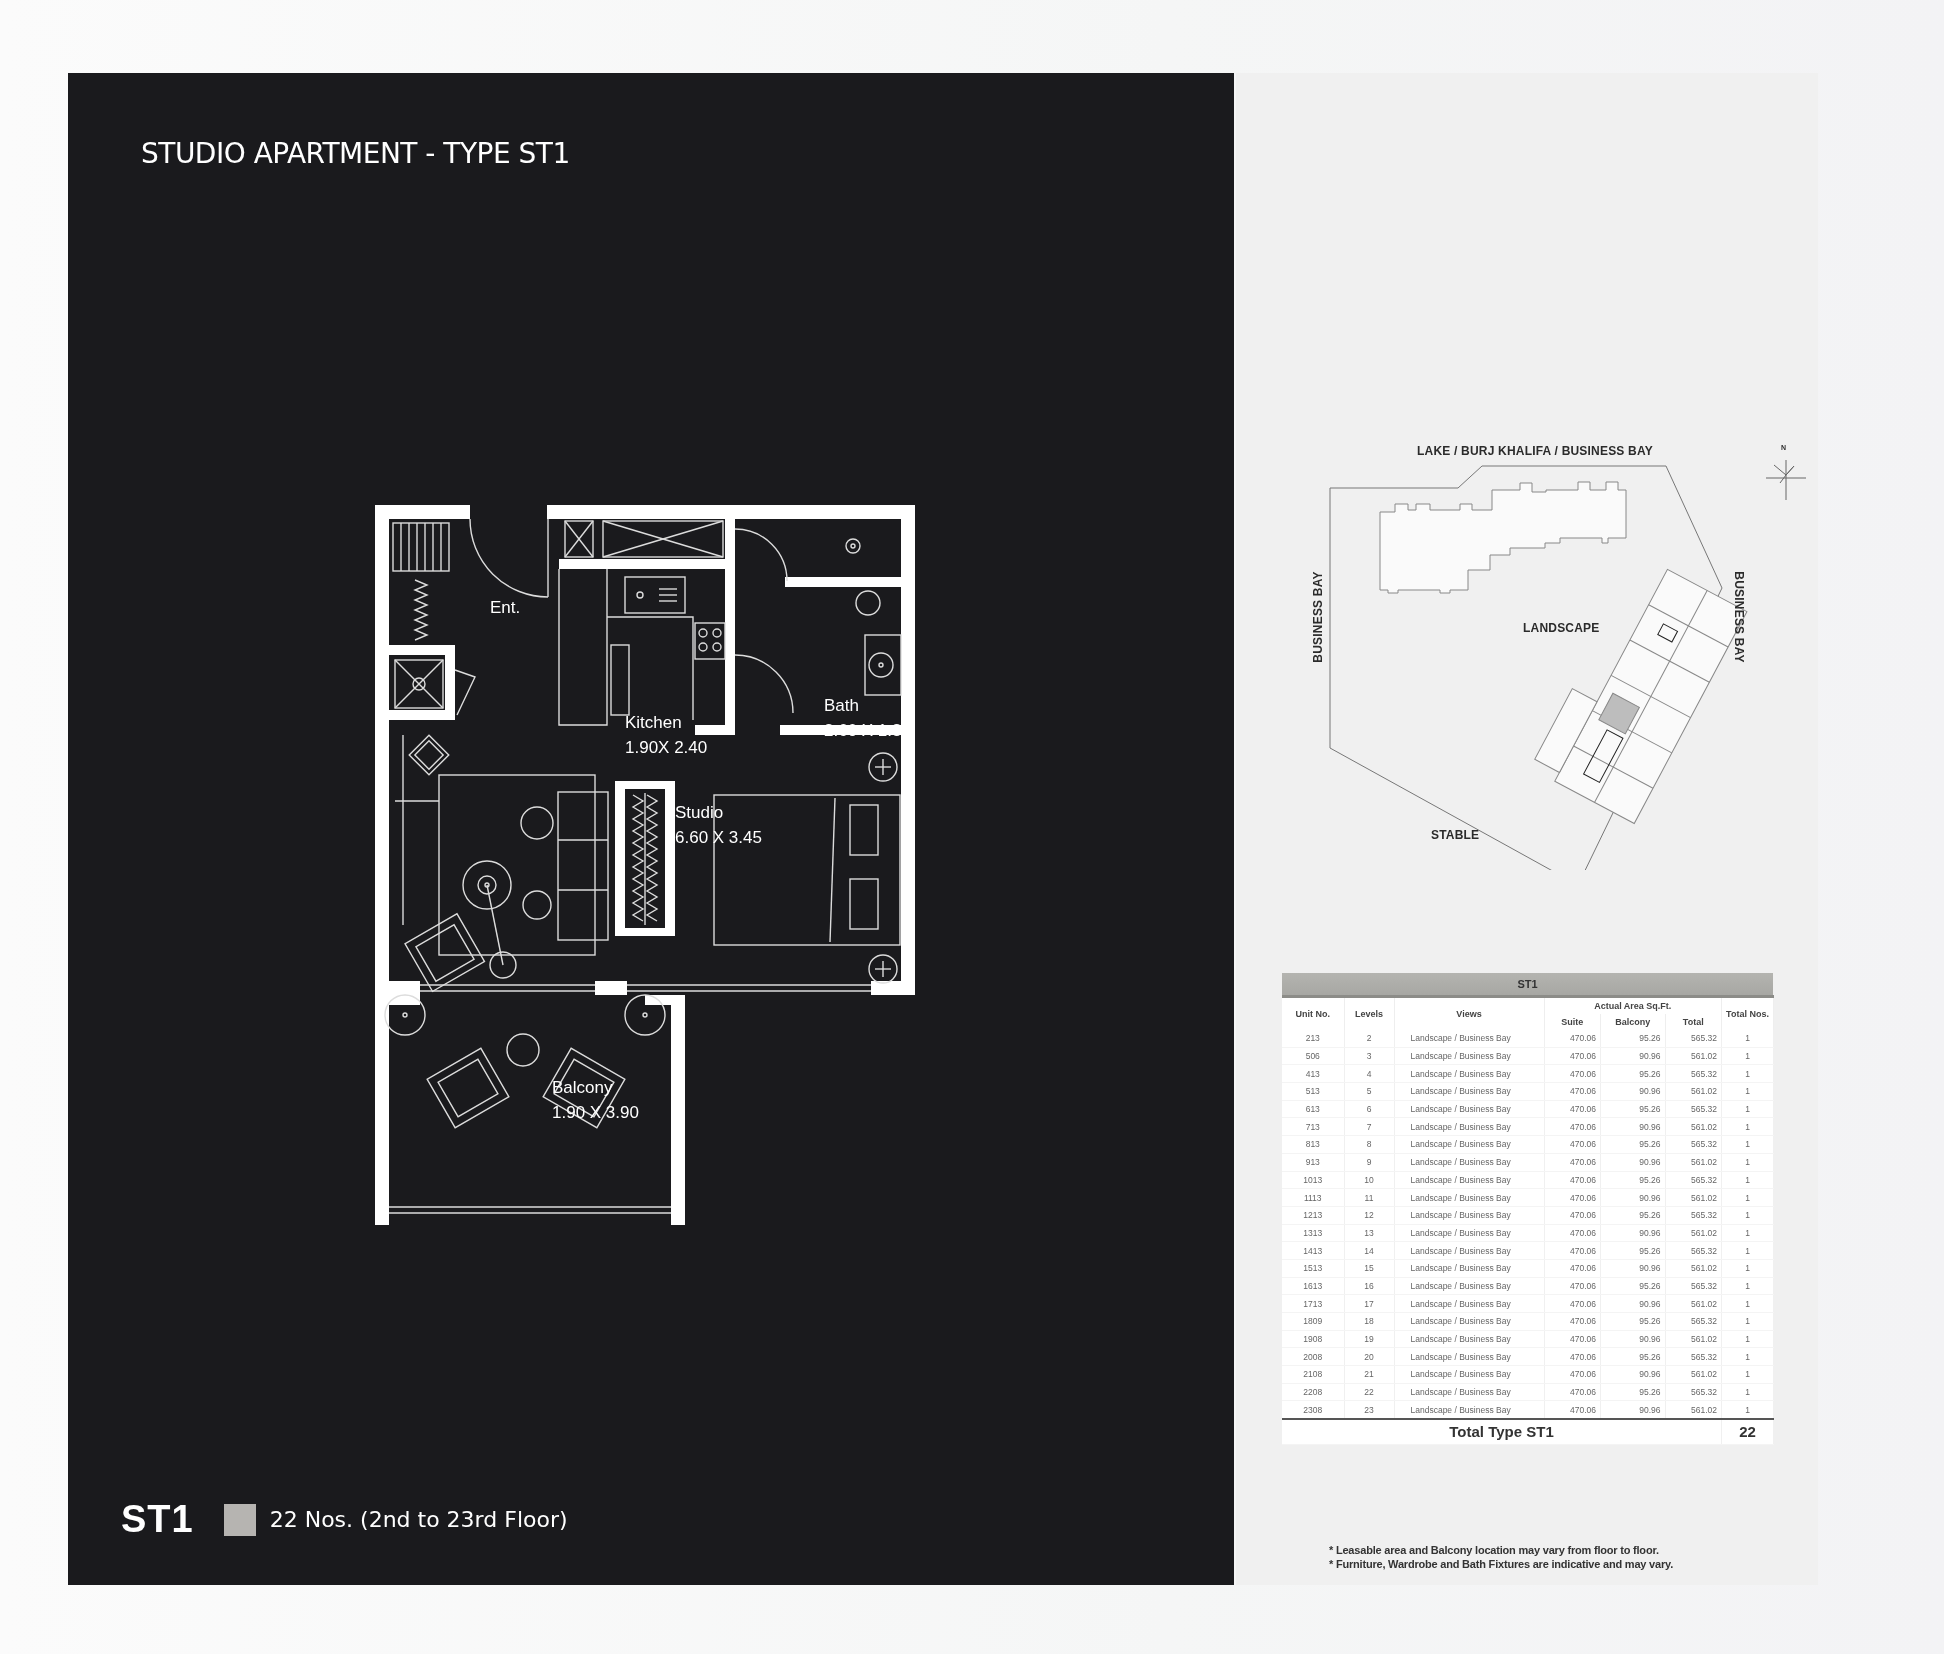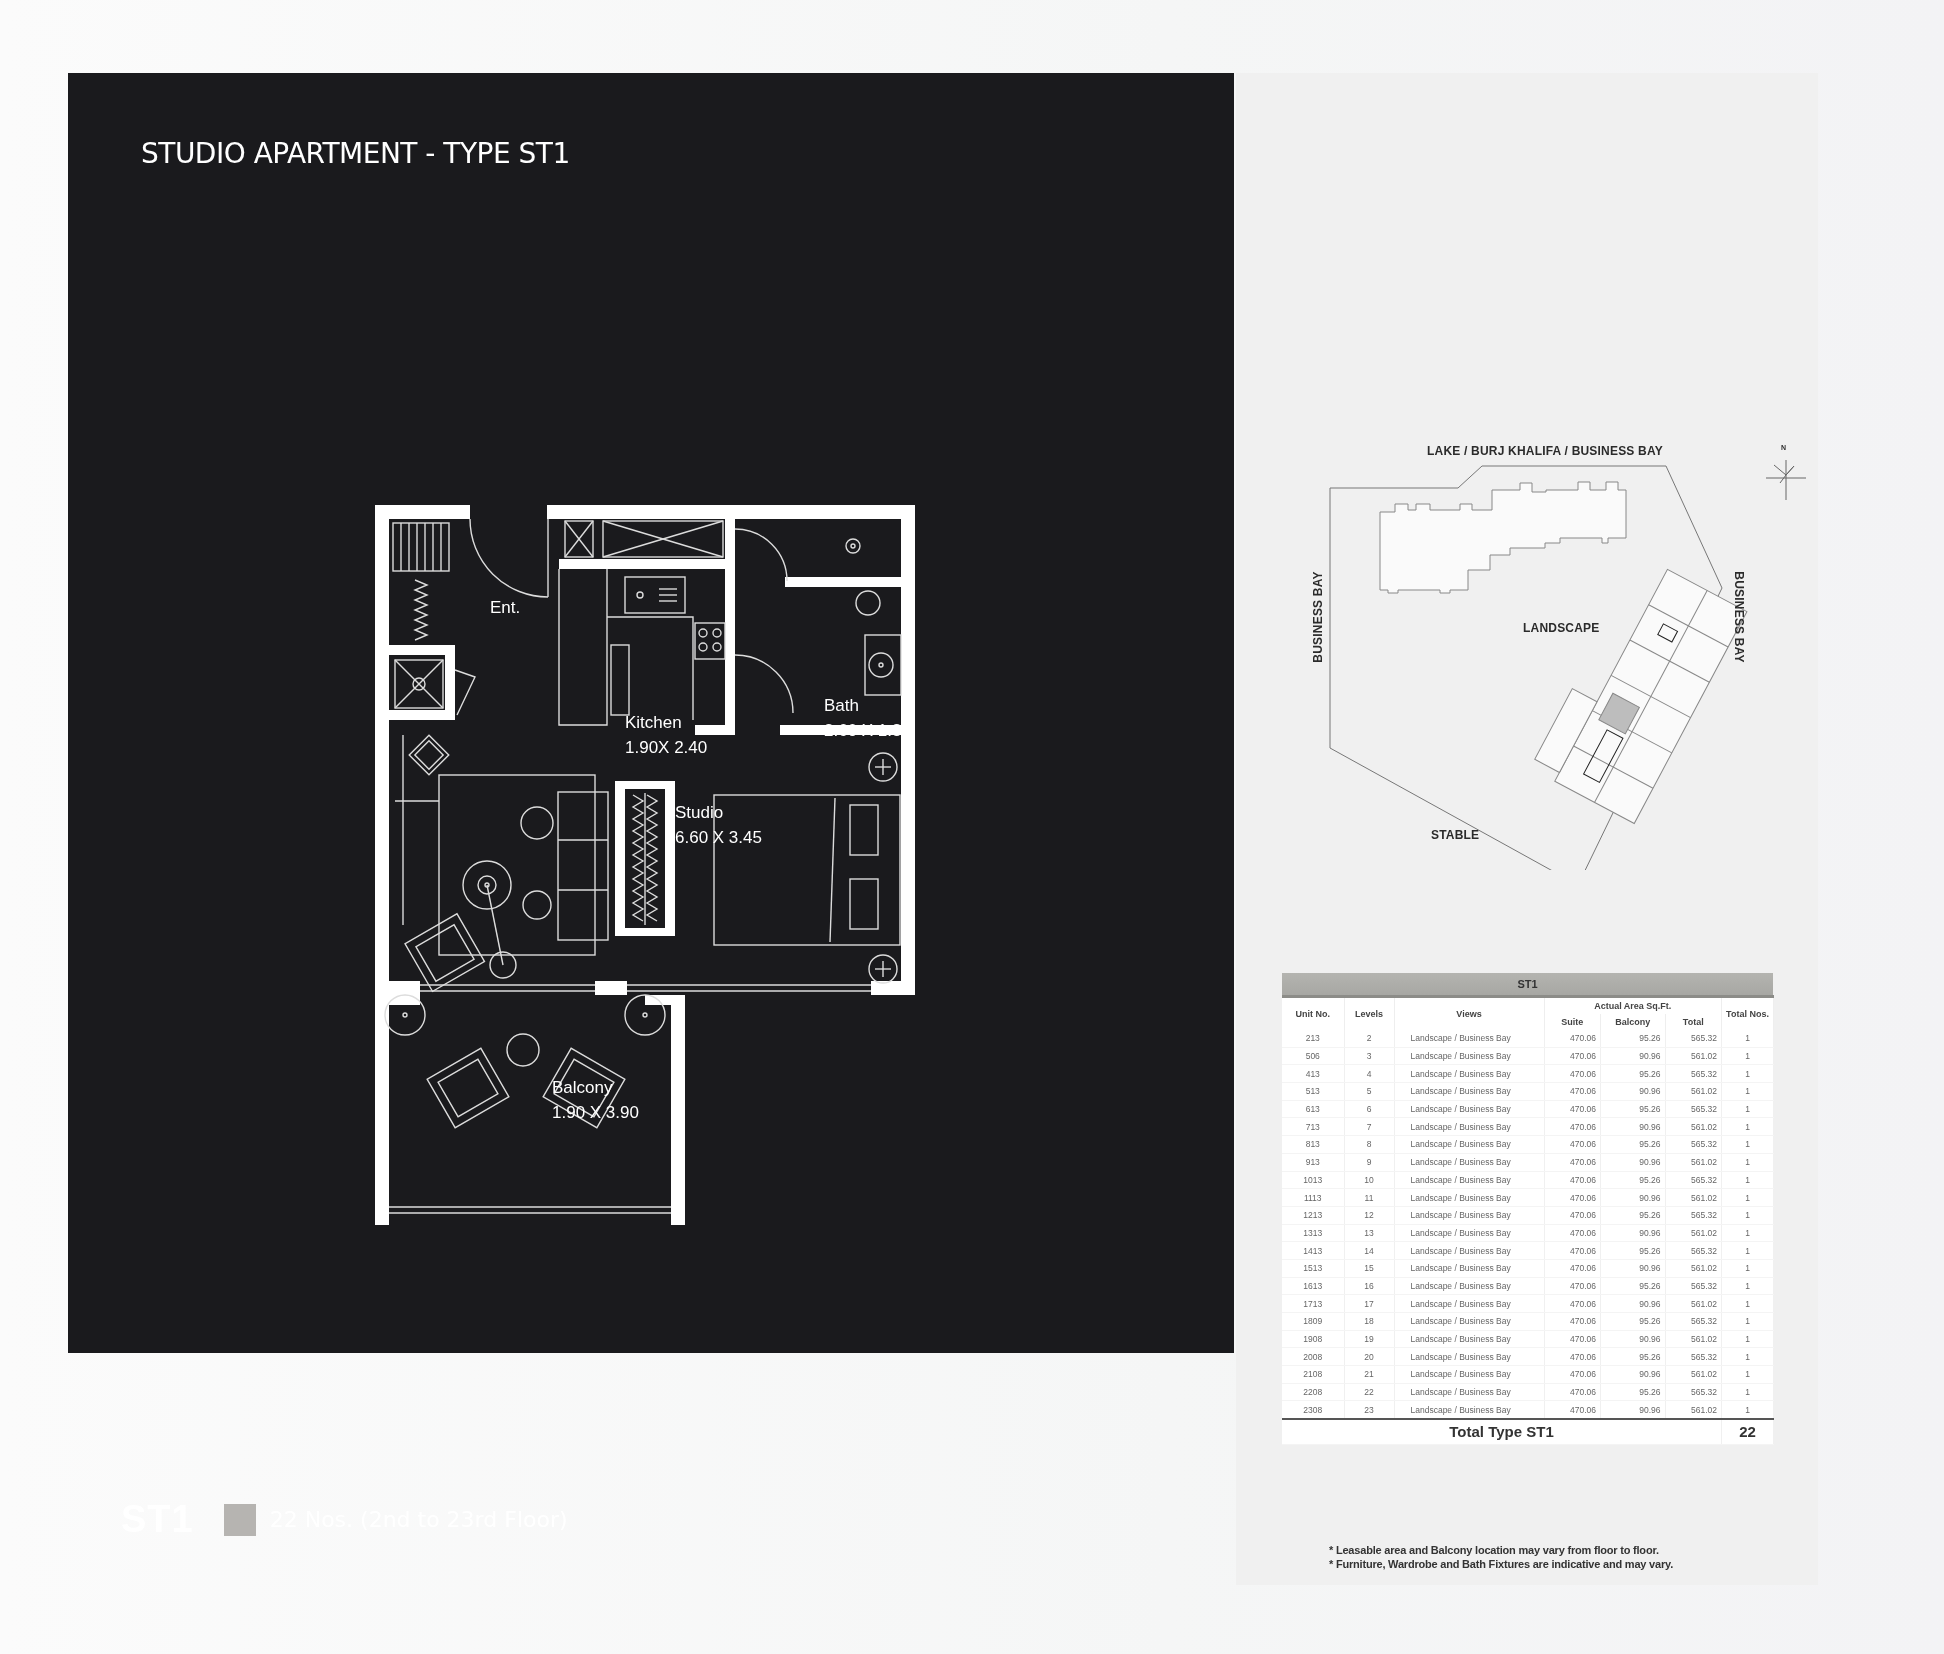--- a/index.html
+++ b/index.html
@@ -3,21 +3,21 @@
   <meta charset="utf-8">
   <style>
     * { box-sizing: border-box; margin: 0; padding: 0; }
     html, body { width: 1944px; height: 1654px; overflow: hidden; }
     body {
       background: linear-gradient(90deg, #fbfbfb 0%, #f5f6f6 60%, #f3f3f5 100%);
       font-family: "Liberation Sans", sans-serif;
       position: relative;
     }
     .dark-panel {
-      position: absolute; left: 68px; top: 73px; width: 1166px; height: 1280px;
+      position: absolute; left: 68px; top: 73px; width: 1166px; height: 1512px;
       background: #1a1a1d;
     }
     .light-panel {
       position: absolute; left: 1236px; top: 73px; width: 582px; height: 1512px;
       background: #f0f0f0;
     }
     .title {
       position: absolute; left: 73px; top: 64px;
       color: #ffffff; font-family: "DejaVu Sans", sans-serif; font-size: 28px;
       letter-spacing: -0.5px; font-weight: normal;
@@ -268,21 +268,21 @@
       <rect x="262" y="300" width="28" height="80"></rect>
       <rect x="312" y="320" width="18" height="50" fill="none" stroke="#222"></rect>
       <rect x="312" y="200" width="16" height="12" fill="none" stroke="#222"></rect>
     </g>
     <g fill="none" stroke="#666" stroke-width="1">
       <path d="M474 35 L486 45 L494 36 L486 45 L480 53"></path>
       <line x1="486" y1="30" x2="486" y2="70"></line>
       <line x1="466" y1="48" x2="506" y2="48"></line>
     </g>
   </svg>
-  <div class="site-label" style="left:127px; top:14px;">LAKE / BURJ KHALIFA / BUSINESS BAY</div>
+  <div class="site-label" style="left:117px; top:14px;">LAKE / BURJ KHALIFA / BUSINESS BAY</div>
   <div class="site-label vertical-l" style="left:-28px; top:180px;">BUSINESS BAY</div>
   <div class="site-label vertical-r" style="left:393px; top:180px;">BUSINESS BAY</div>
   <div class="site-label" style="left:189px; top:191px;margin-left:34px;">LANDSCAPE</div>
   <div class="site-label" style="left:131px; top:398px;">STABLE</div>
   <div class="site-label" style="left:481px; top:14px; font-size:7px;">N</div>
 </div>
 
 <table class="units-table">
   <thead>
     <tr>

